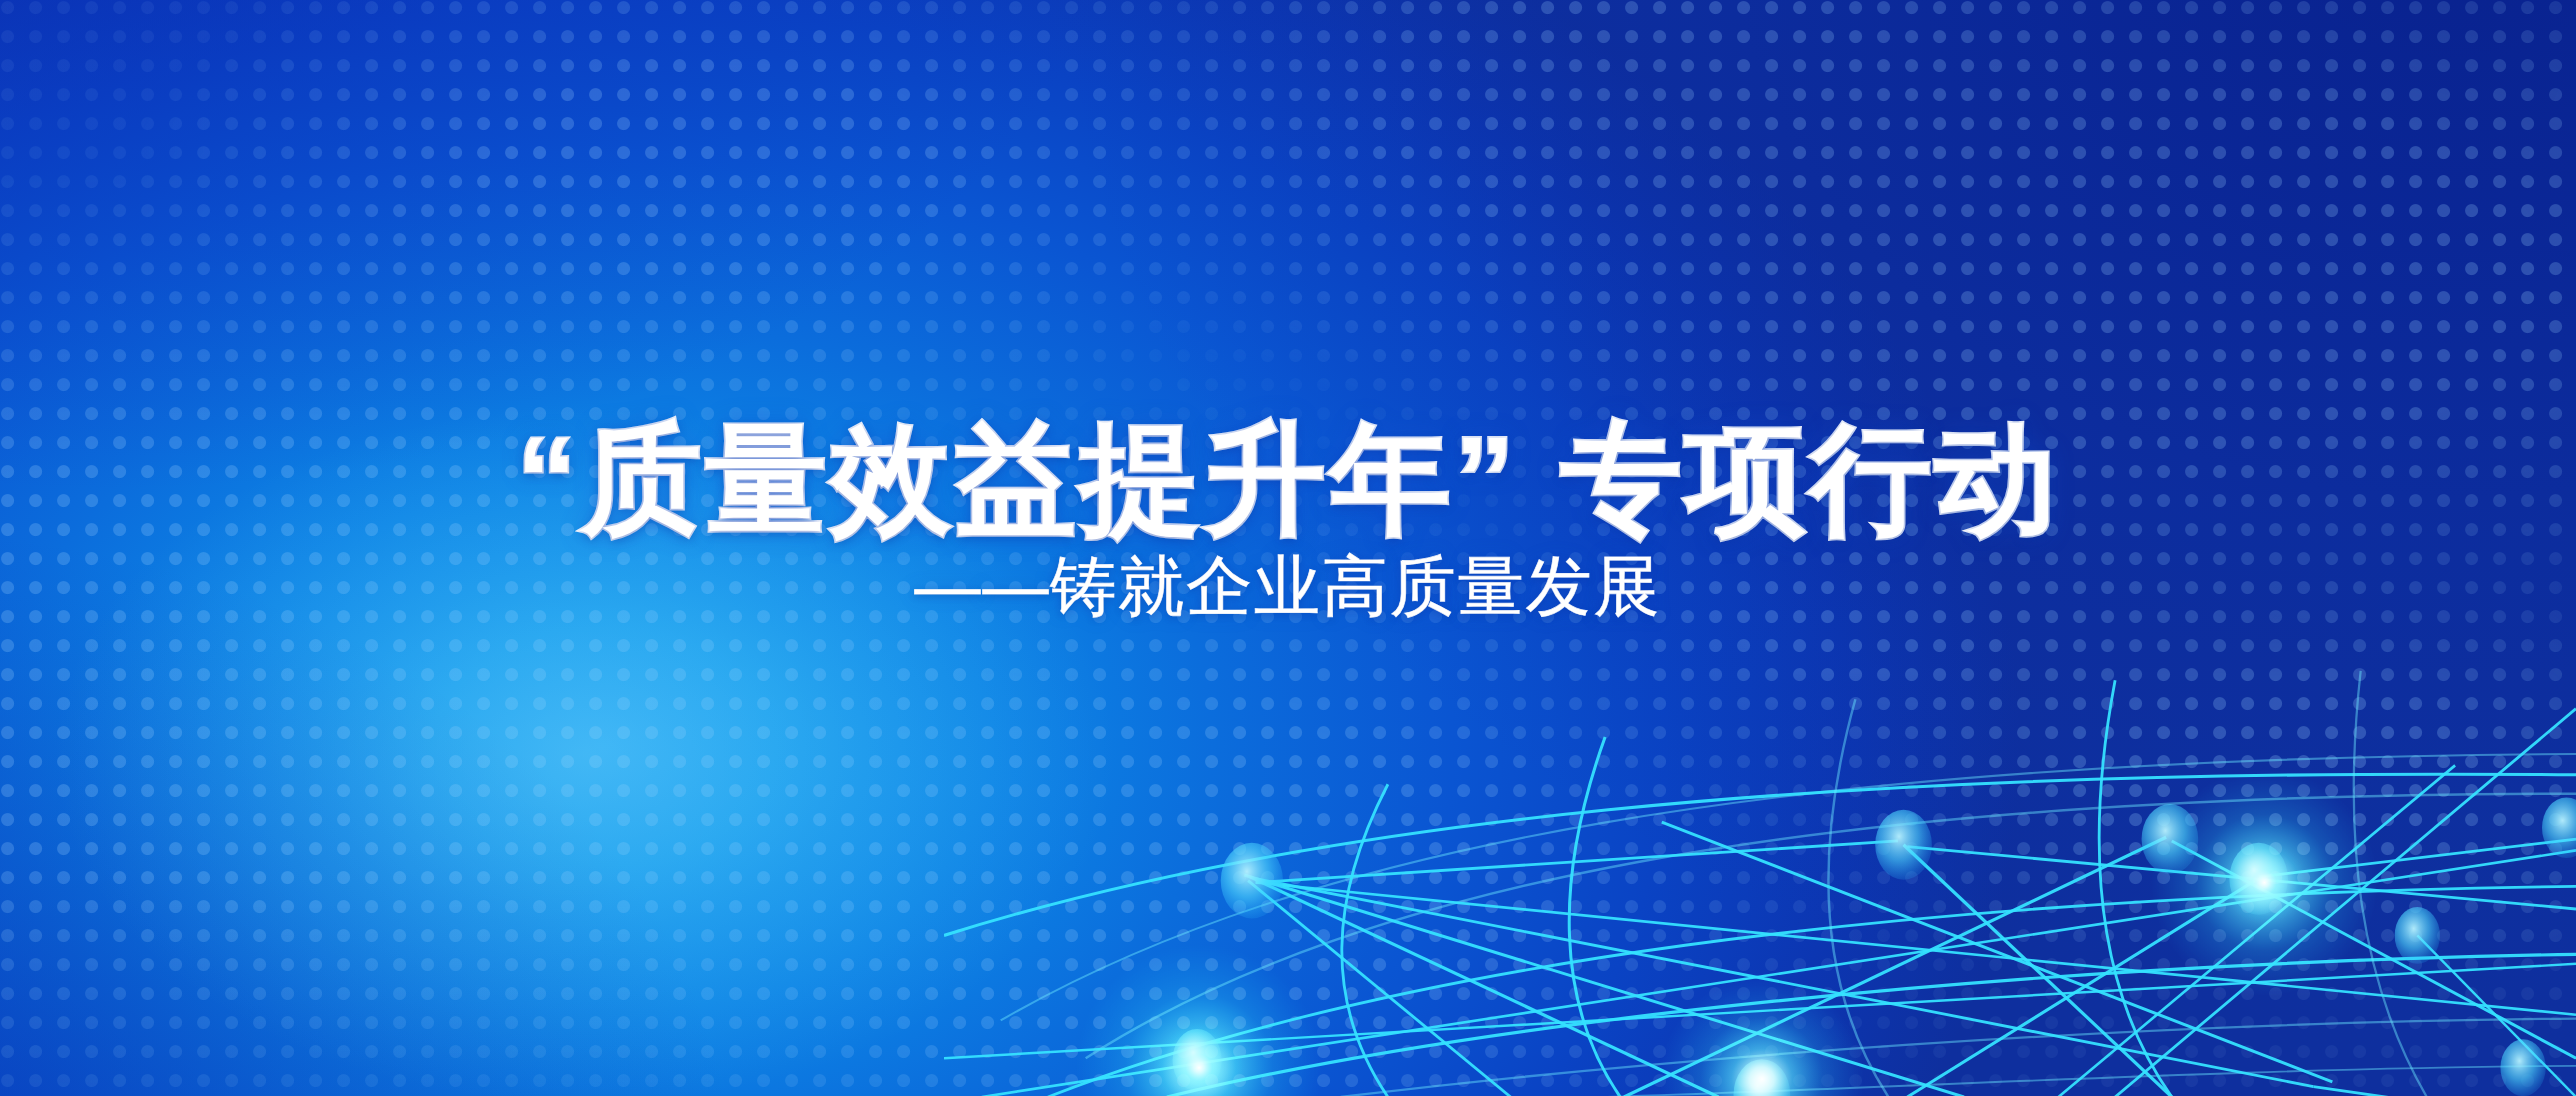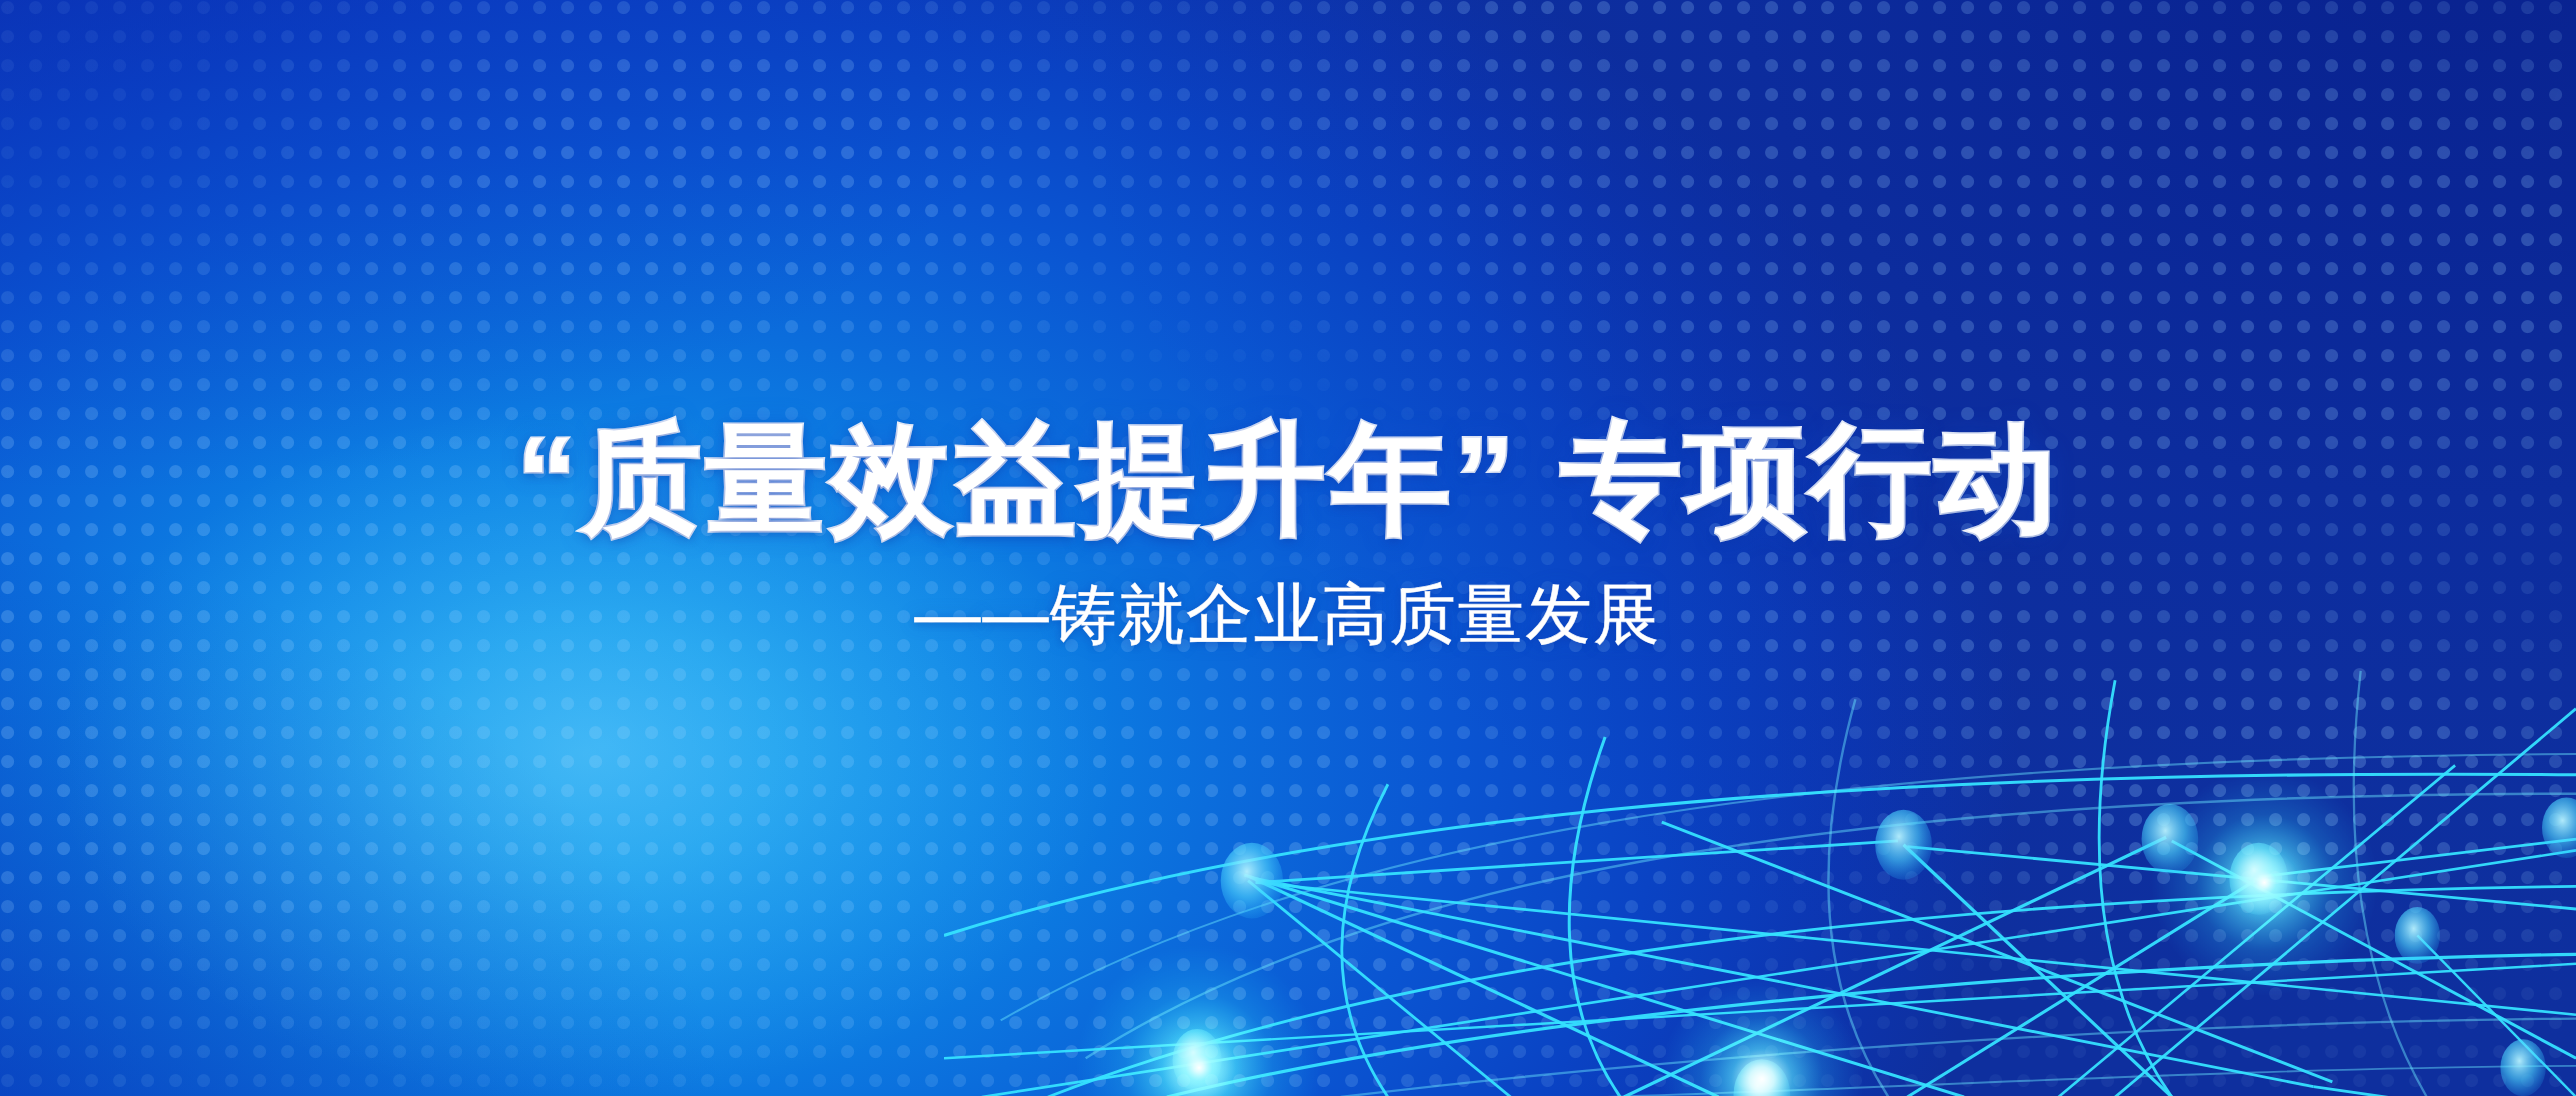--- a/index.html
+++ b/index.html
@@ -79,21 +79,21 @@
   
   #title-block{position:absolute;left:0;top:415px;width:2576px;text-align:center;}
   #main-title{
     color:#ffffff;font-size:121px;line-height:1.06;font-weight:700;
     letter-spacing:3.8px;white-space:nowrap;
     text-shadow:0 0 24.6px rgba(20,80,210,.45), 0 2.8px 9.4px rgba(8,40,140,.35);
     -webkit-text-stroke:3.2px #ffffff;paint-order:stroke fill;
   }
   #title-gap{display:inline-block;width:42px;}
   #subtitle{
-    margin-top:35px;color:#ffffff;font-size:66px;line-height:1.1;font-weight:500;
+    margin-top:7px;color:#ffffff;font-size:66px;line-height:1.1;font-weight:500;
     letter-spacing:1.9px;white-space:nowrap;
     text-shadow:0 0 17px rgba(20,80,210,.40), 0 1.9px 7.6px rgba(8,40,140,.30);
     -webkit-text-stroke:0.8px #ffffff;paint-order:stroke fill;
   }
   .q{font-weight:700;}
 </style>
 </head>
 <body>
 
 <div id="banner">

